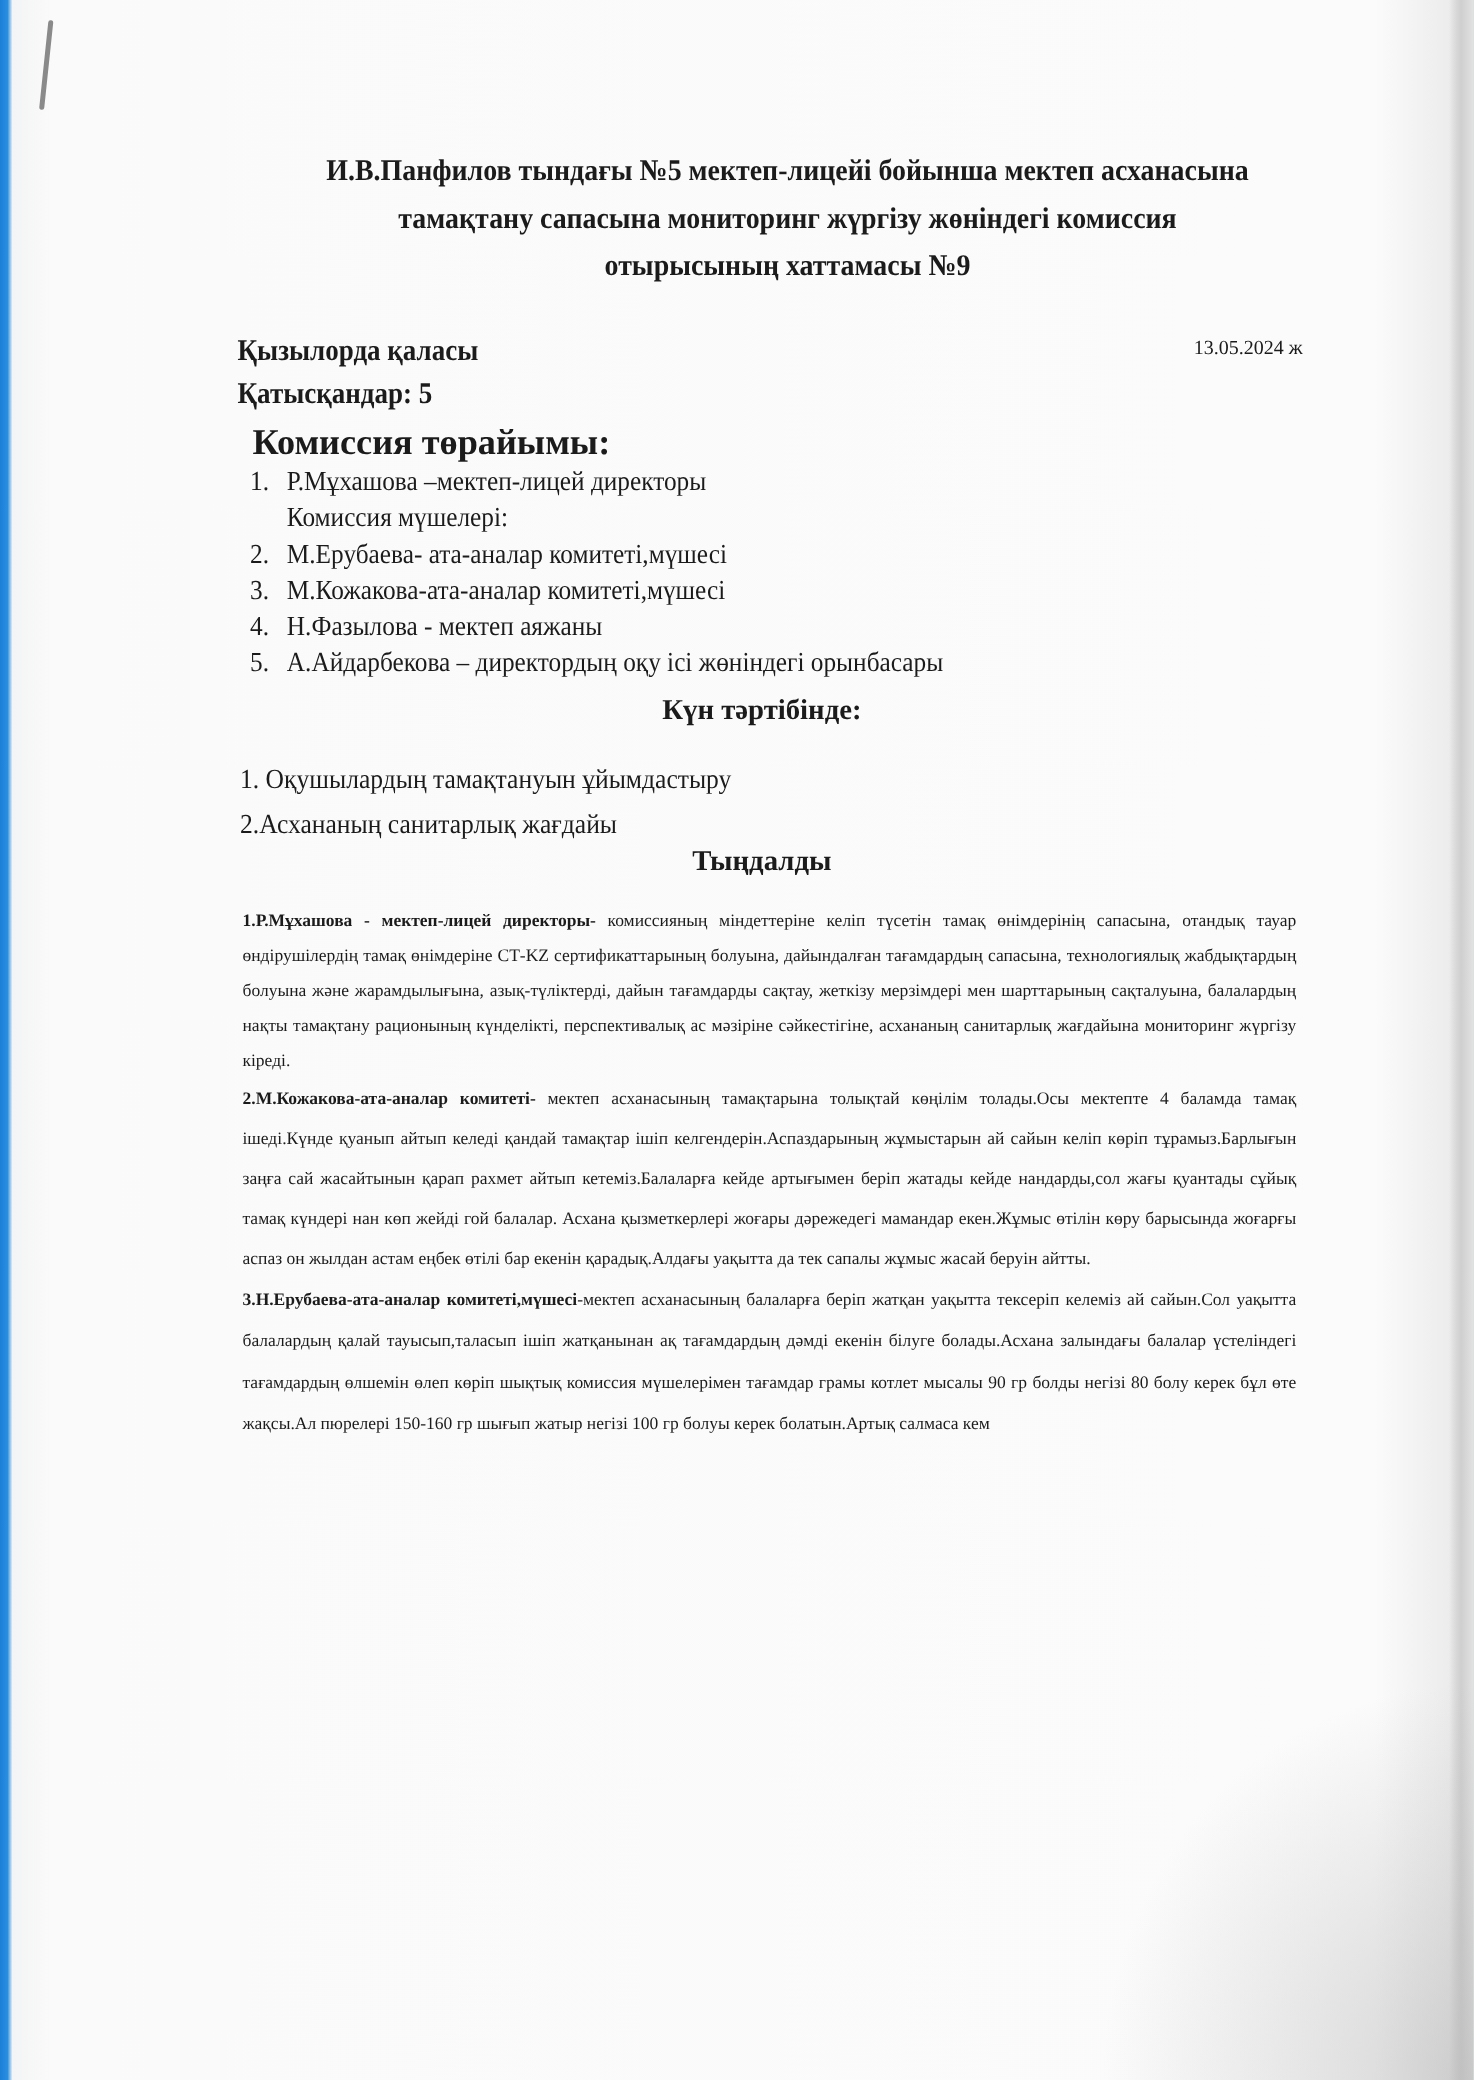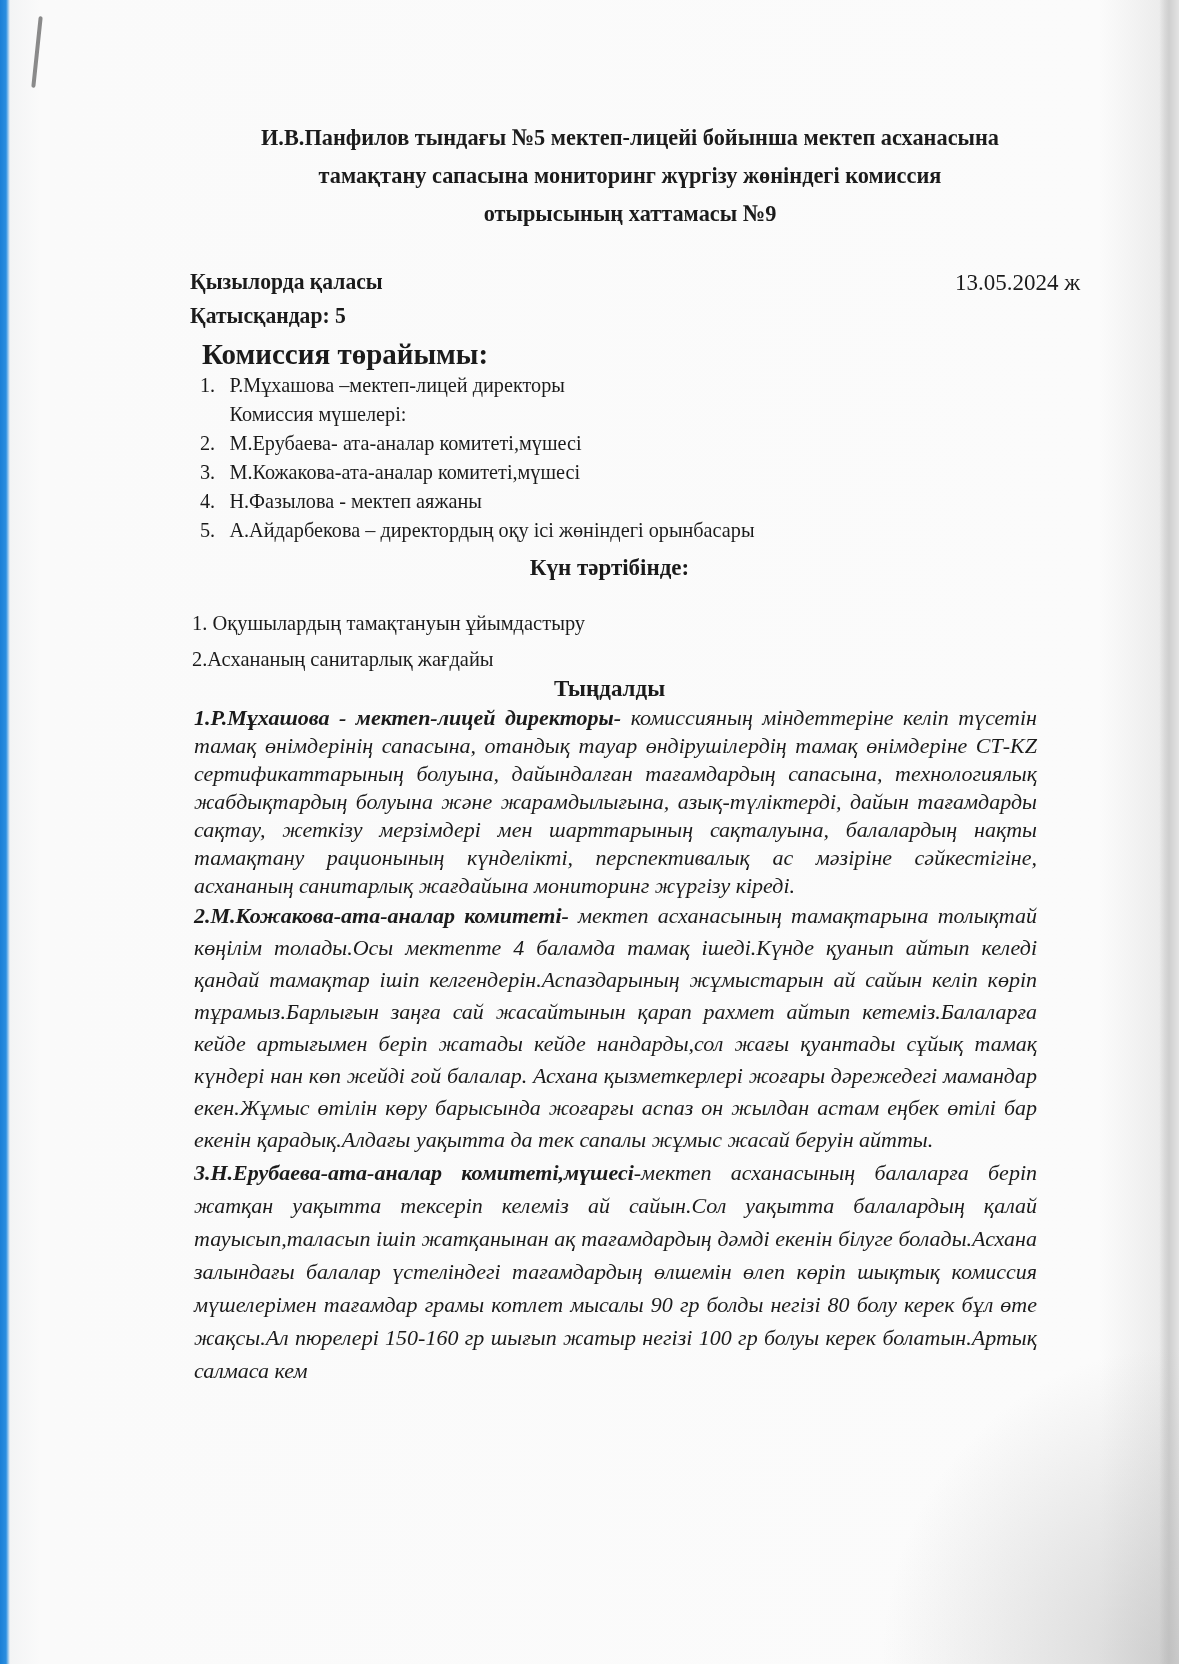--- a/index.html
+++ b/index.html
@@ -34,21 +34,21 @@
     .title {
       position: absolute; left: 180px; top: 118px; width: 900px;
       text-align: center; font-weight: bold; font-size: 24px; line-height: 38px;
       transform: scaleX(0.93); transform-origin: center top;
     }
     .city {
       position: absolute; left: 190px; top: 268px; font-weight: bold; font-size: 24px;
       transform: scaleX(0.9); transform-origin: left top;
     }
     .date {
-      position: absolute; left: 955px; top: 270px; font-size: 23px;
+      position: absolute; left: 955px; top: 270px; font-size: 16px;
     }
     .participants {
       position: absolute; left: 190px; top: 302px; font-weight: bold; font-size: 24px;
       transform: scaleX(0.9); transform-origin: left top;
     }
     .chair-heading {
       position: absolute; left: 202px; top: 338px; font-weight: bold; font-size: 29px;
     }
     .members {
       position: absolute; left: 200px; top: 370px; font-size: 22px; line-height: 29px;
@@ -63,22 +63,22 @@
     }
     .agenda {
       position: absolute; left: 192px; top: 605px; font-size: 22px; line-height: 36px;
       transform: scaleX(0.93); transform-origin: left top;
     }
     .heard-heading {
       position: absolute; left: 0; width: 1179px; top: 676px; text-align: center;
       font-weight: bold; font-size: 23px; transform: translateX(20px);
     }
     .body {
-      position: absolute; left: 194px; top: 704px; width: 843px;
-      font-size: 22px; text-align: justify; font-style: italic;
+      position: absolute; left: 194px; top: 724px; width: 843px;
+      font-size: 14px; text-align: justify;
     }
     .para { margin: 0; }
     .p1 { line-height: 28px; }
     .p2 { line-height: 32px; }
     .p3 { line-height: 33px; }
     .para b { font-weight: bold; }
   </style>
 </head>
 <body>
 

